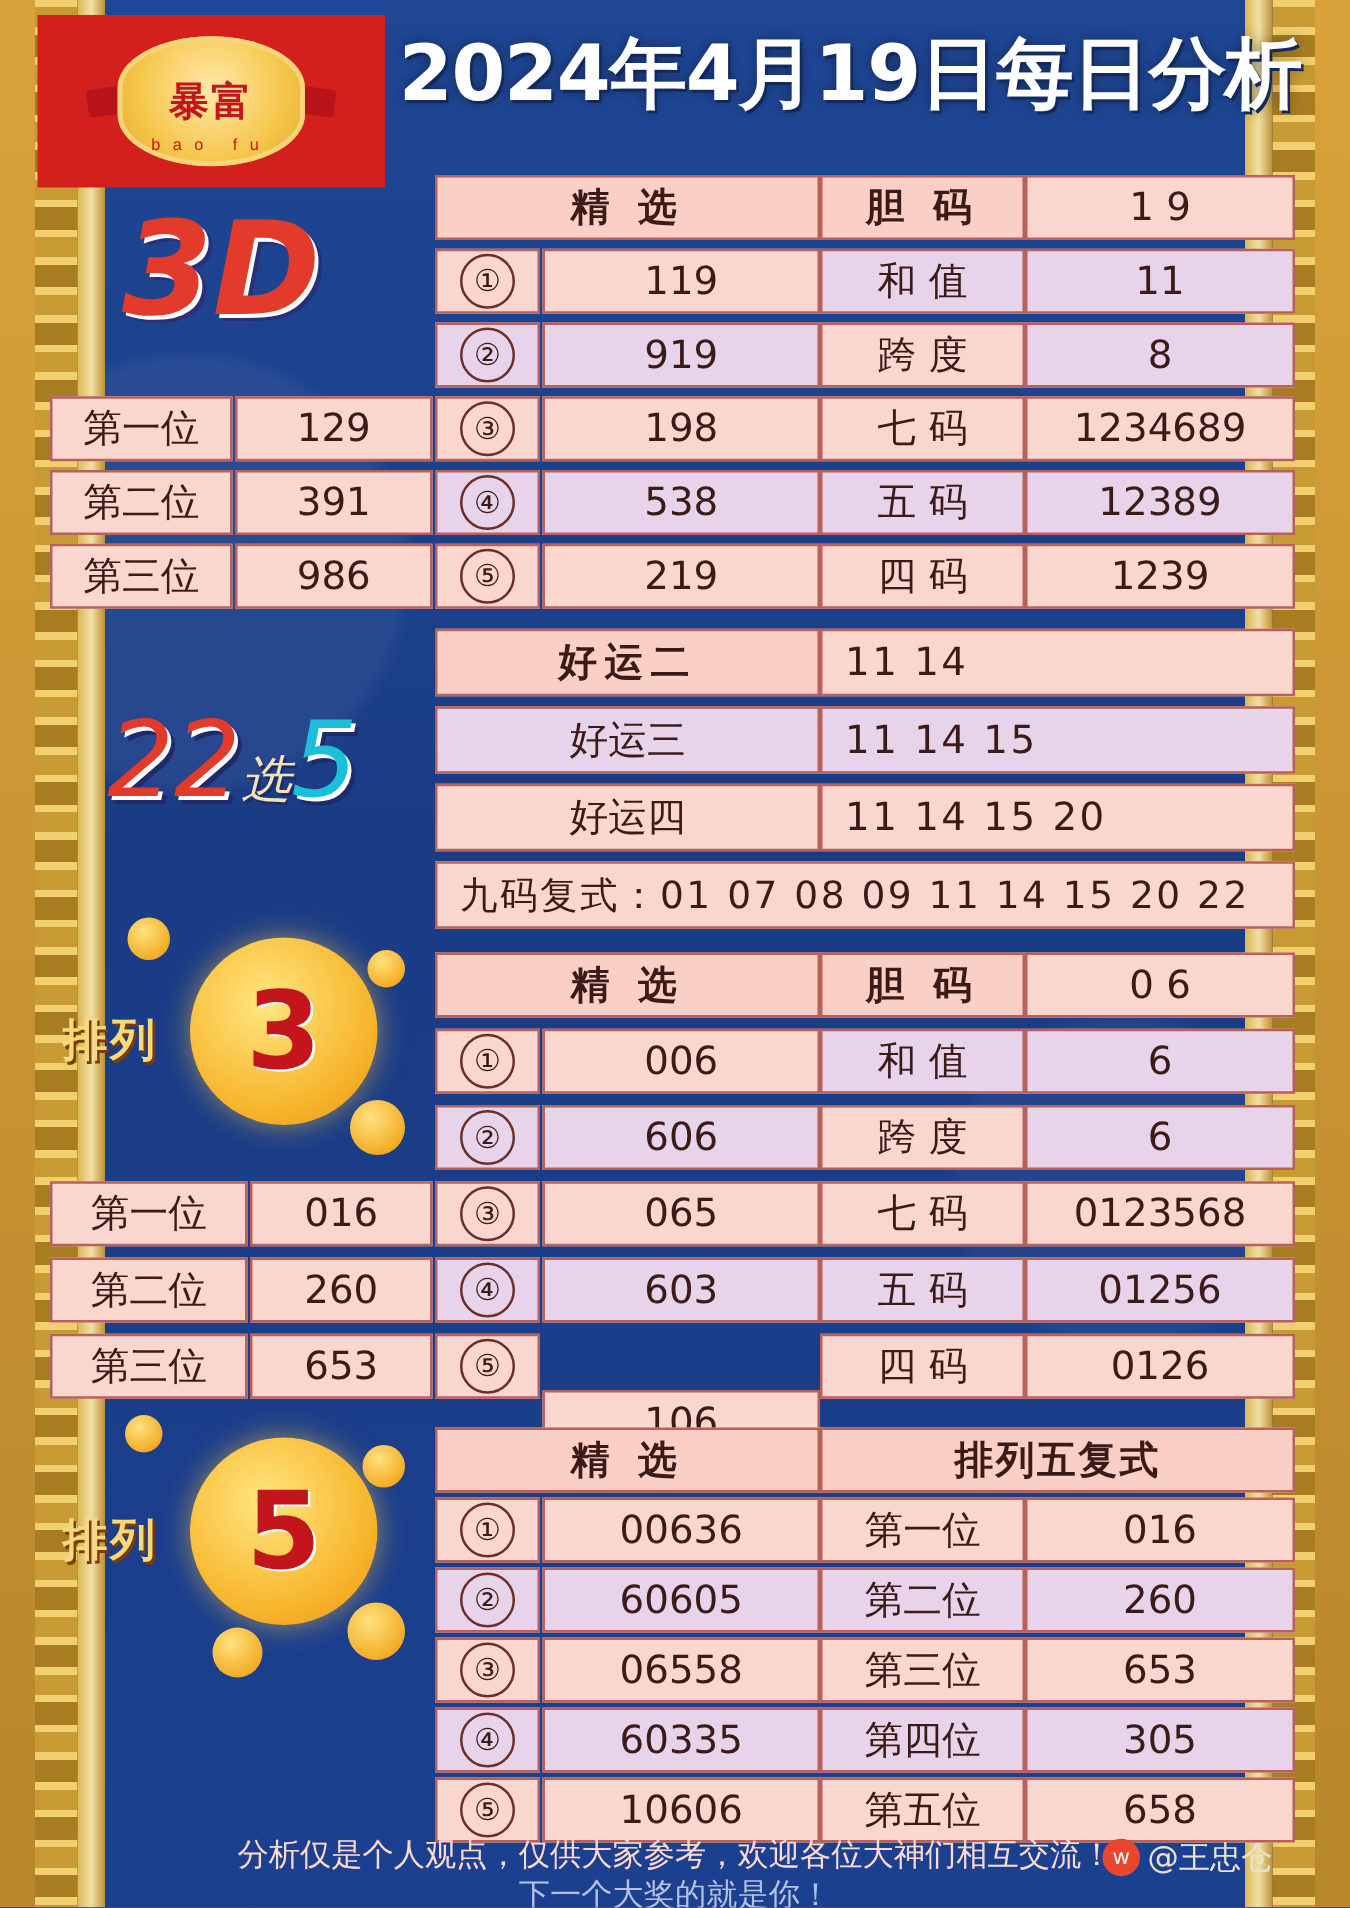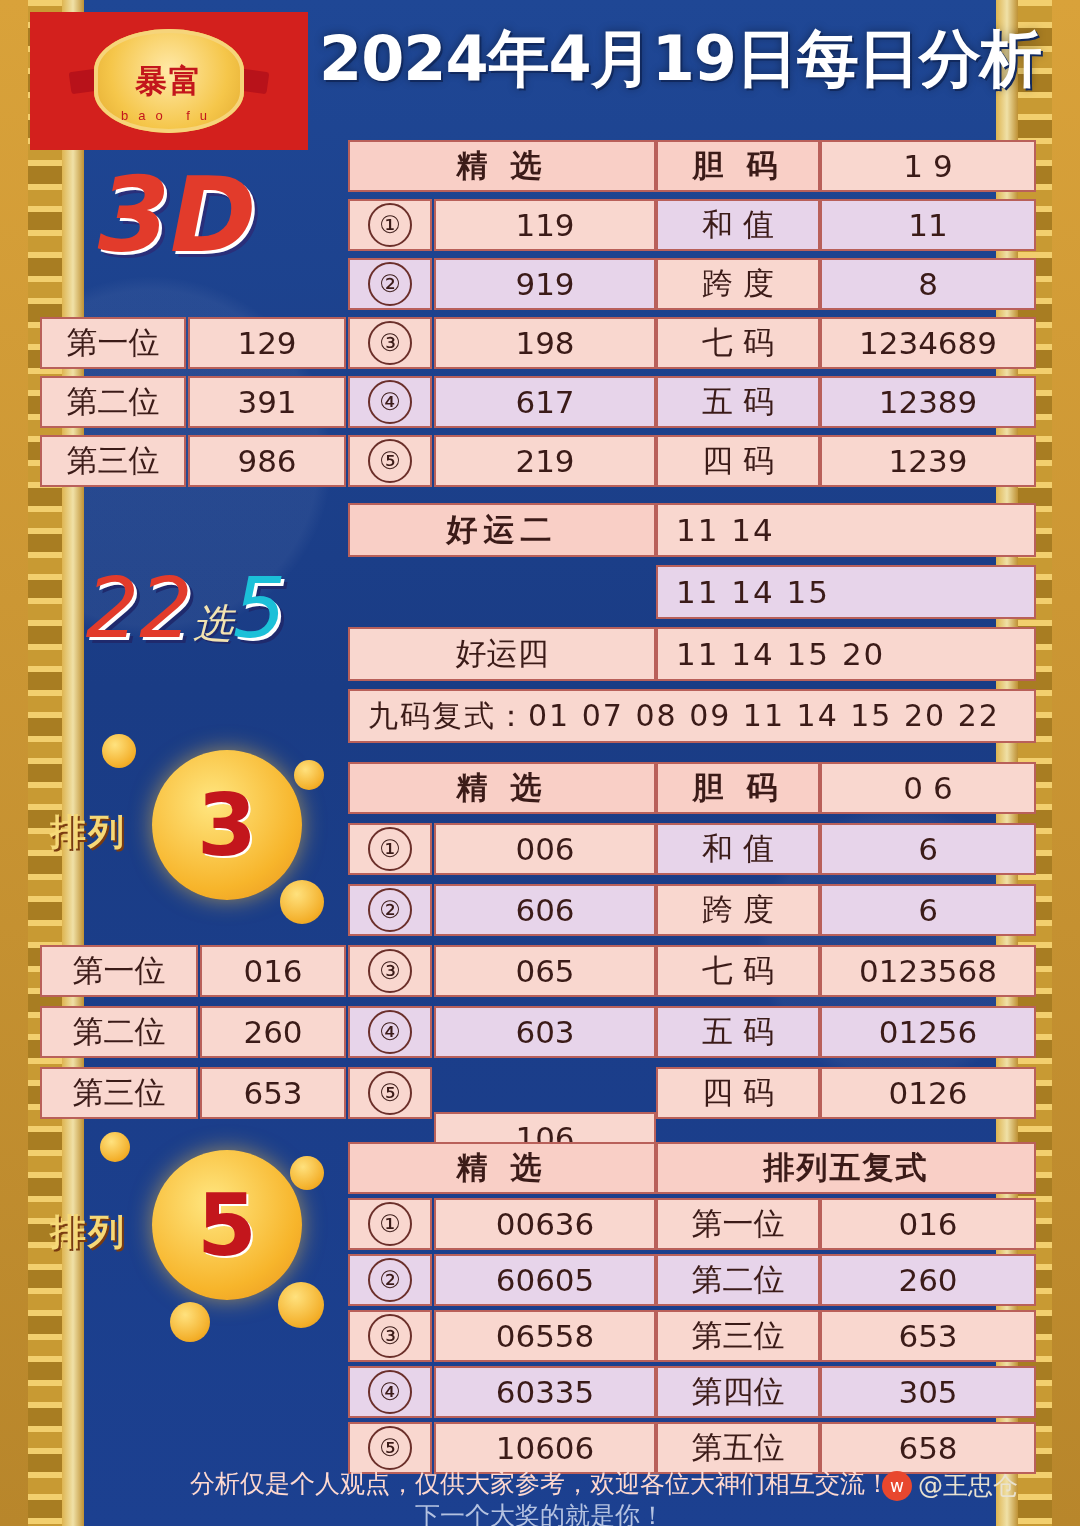--- a/index.html
+++ b/index.html
@@ -240,36 +240,37 @@
     </div>
   <div class="grid cell" style="left:434px;top:317px;width:222px;height:52px;">198</div>
   <div class="grid cell" style="left:656px;top:317px;width:164px;height:52px;">七 码</div>
   <div class="grid cell" style="left:820px;top:317px;width:216px;height:52px;">1234689</div>
 
   <div class="grid cell" style="left:40px;top:376px;width:146px;height:52px;">第二位</div>
   <div class="grid cell" style="left:188px;top:376px;width:158px;height:52px;">391</div>
   <div class="grid cell alt" style="left:348px;top:376px;width:84px;height:52px;">
       <div class="circ">④</div>
     </div>
-  <div class="grid cell alt" style="left:434px;top:376px;width:222px;height:52px;">617</div>
+  <div class="grid cell alt" style="left:434px;top:376px;width:222px;height:52px;">538</div>
   <div class="grid cell alt" style="left:656px;top:376px;width:164px;height:52px;">五 码</div>
   <div class="grid cell alt" style="left:820px;top:376px;width:216px;height:52px;">12389</div>
 
   <div class="grid cell" style="left:40px;top:435px;width:146px;height:52px;">第三位</div>
   <div class="grid cell" style="left:188px;top:435px;width:158px;height:52px;">986</div>
   <div class="grid cell" style="left:348px;top:435px;width:84px;height:52px;">
       <div class="circ">⑤</div>
     </div>
   <div class="grid cell" style="left:434px;top:435px;width:222px;height:52px;">219</div>
   <div class="grid cell" style="left:656px;top:435px;width:164px;height:52px;">四 码</div>
   <div class="grid cell" style="left:820px;top:435px;width:216px;height:52px;">1239</div>
 
   <div class="grid cell hdr" style="left:348px;top:503px;width:308px;height:54px;">好运二</div>
   <div class="grid cell left" style="left:656px;top:503px;width:380px;height:54px;">11 14</div>
 
+  <div class="grid cell alt" style="left:348px;top:565px;width:308px;height:54px;">好运三</div>
   <div class="grid cell left alt" style="left:656px;top:565px;width:380px;height:54px;">11 14 15</div>
 
   <div class="grid cell" style="left:348px;top:627px;width:308px;height:54px;">好运四</div>
   <div class="grid cell left" style="left:656px;top:627px;width:380px;height:54px;">11 14 15 20</div>
 
   <div class="grid cell left" style="left:348px;top:689px;width:688px;height:54px;font-size:30px;">九码复式：01 07 08 09 11 14 15 20 22</div>
 
   <div class="grid cell hdr" style="left:348px;top:762px;width:308px;height:52px;">精 选</div>
   <div class="grid cell hdr" style="left:656px;top:762px;width:164px;height:52px;">胆 码</div>
   <div class="grid cell" style="left:820px;top:762px;width:216px;height:52px;">0 6</div>

